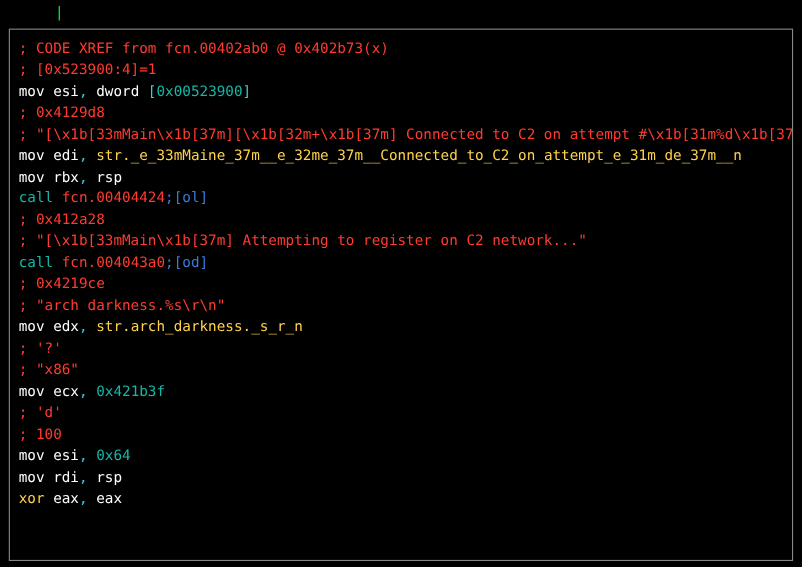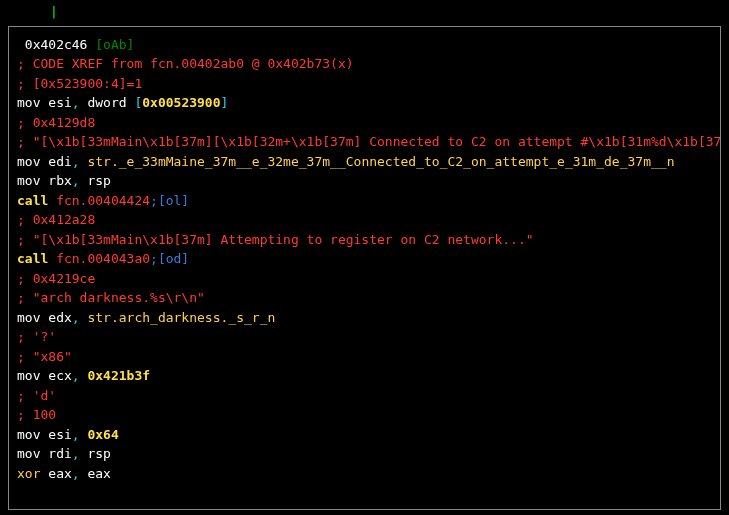--- a/index.html
+++ b/index.html
@@ -24,34 +24,33 @@
     padding: 8px 10px 6px 8px;
     height: 484px;
     overflow: hidden;
   }
   .line { white-space: pre; }
   .bot-pipe {
     color: #00ff00;
     padding-left: 50px;
   }
   .c-white   { color: #ffffff; }
-  .c-green   { color: #fde047; font-weight: bold; }
+  .c-green   { color: #14b8a6; }
   .c-dkgreen { color: #008800; }
   .c-red     { color: #ff3b30; }
   .c-yellow  { color: #ffd24a; }
   .c-cyan    { color: #2fd0e0; }
   .c-blue    { color: #3a7bdb; }
 </style>
 </head>
 <body>
 
 <div class="top-pipe">|</div>
 
 <div class="frame" id="frame">
-    <div class="line"><span class="c-white"> 0x402c46 </span><span class="c-dkgreen">[oAb]</span></div>
     <div class="line"><span class="c-red">; CODE XREF from fcn.00402ab0 @ 0x402b73(x)</span></div>
     <div class="line"><span class="c-red">; [0x523900:4]=1</span></div>
     <div class="line"><span class="c-white">mov esi</span><span class="c-cyan">, </span><span class="c-white">dword </span><span class="c-cyan">[</span><span class="c-green">0x00523900</span><span class="c-cyan">]</span></div>
     <div class="line"><span class="c-red">; 0x4129d8</span></div>
     <div class="line"><span class="c-red">; "[\x1b[33mMain\x1b[37m][\x1b[32m+\x1b[37m] Connected to C2 on attempt #\x1b[31m%d\x1b[37m!\n"</span></div>
     <div class="line"><span class="c-white">mov edi</span><span class="c-cyan">, </span><span class="c-yellow">str._e_33mMaine_37m__e_32me_37m__Connected_to_C2_on_attempt_e_31m_de_37m__n</span></div>
     <div class="line"><span class="c-white">mov rbx</span><span class="c-cyan">, </span><span class="c-white">rsp</span></div>
     <div class="line"><span class="c-green">call</span><span class="c-white"> </span><span class="c-red">fcn.00404424</span><span class="c-blue">;[ol]</span></div>
     <div class="line"><span class="c-red">; 0x412a28</span></div>
     <div class="line"><span class="c-red">; "[\x1b[33mMain\x1b[37m] Attempting to register on C2 network..."</span></div>

